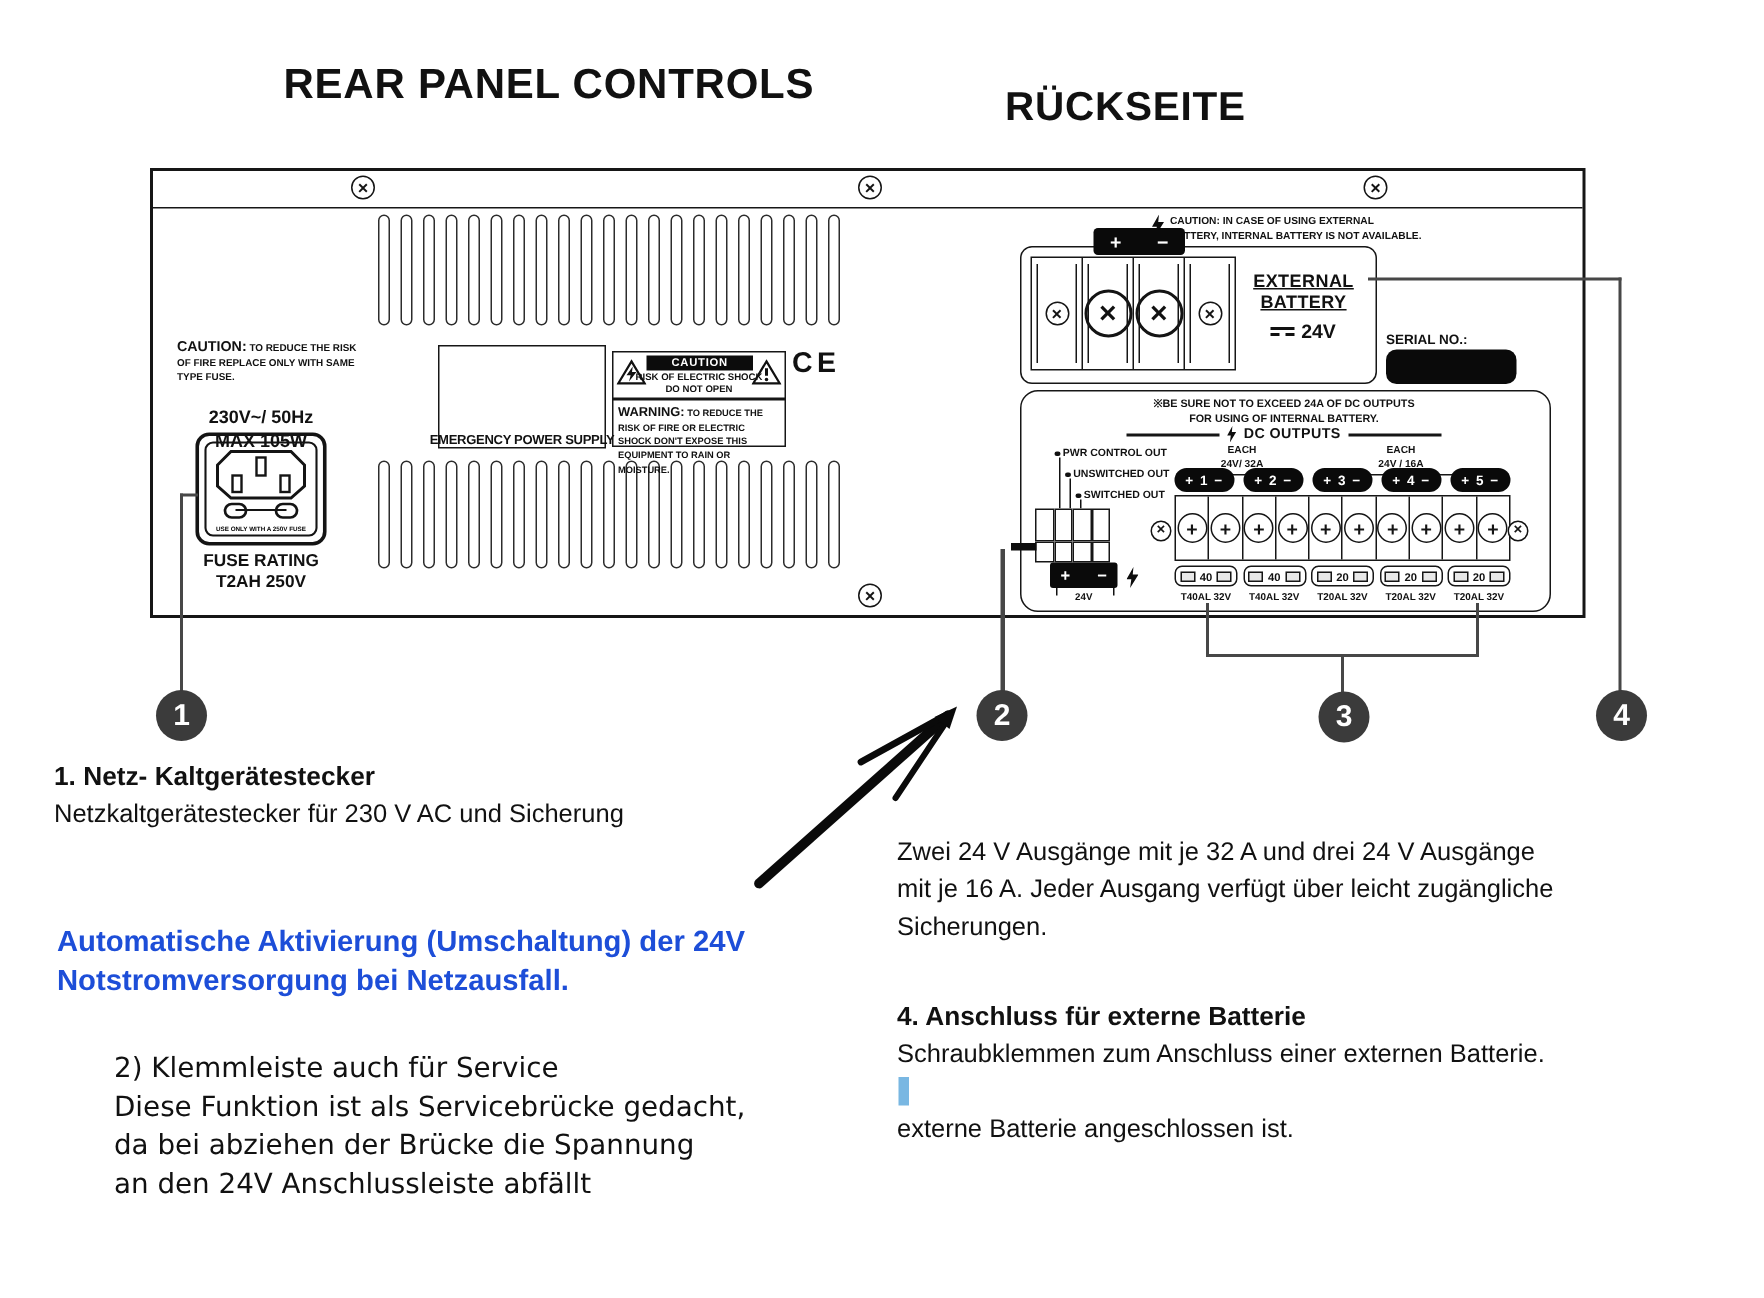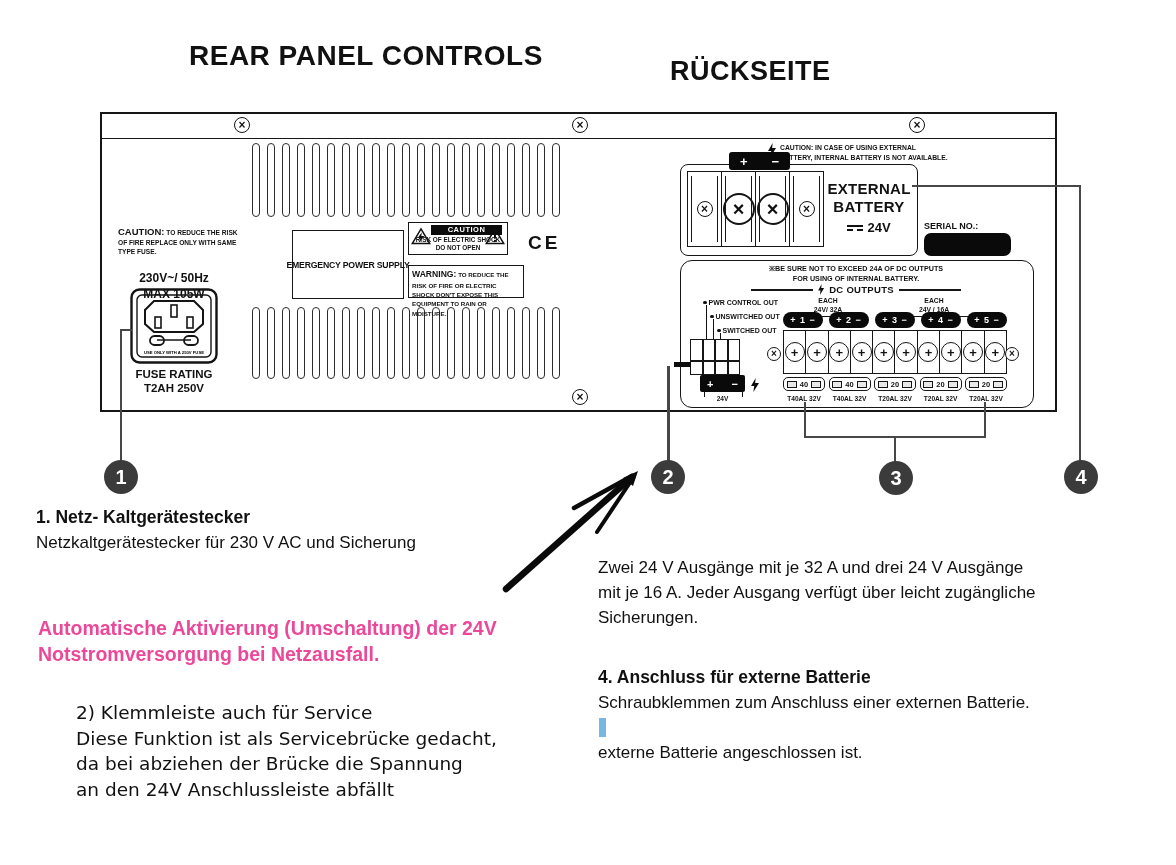--- a/index.html
+++ b/index.html
@@ -22,22 +22,22 @@
   .screw-plus::before{content:"+";}
   .vents{display:flex;gap:7px;}
   .vent{width:8px;border:1.3px solid #2c2c2c;border-radius:5px;box-sizing:border-box;background:#fff;}
   
   .fuse-caution{left:16px;top:112px;width:126px;font-size:6.6px;font-weight:bold;line-height:1.35;}
   .fuse-caution b{font-size:9.5px;}
   .volt{left:26px;top:156px;width:92px;text-align:center;font-size:12px;font-weight:bold;line-height:1.35;}
   .fuse-rating{left:26px;top:254px;width:92px;text-align:center;font-size:11.5px;font-weight:bold;line-height:1.2;}
   
   .em-box{left:190px;top:116px;width:110px;height:67px;border:1.6px solid #161616;display:flex;
-          align-items:center;justify-content:center;font-size:8.7px;font-weight:bold;letter-spacing:-.2px;white-space:nowrap;}
-  .shock-box{left:306px;top:108px;width:100px;height:33px;border:1.6px solid #161616;box-sizing:border-box;padding-left:44px;}
+          align-items:flex-end;justify-content:center;font-size:8.7px;font-weight:bold;letter-spacing:-.2px;white-space:nowrap;}
+  .shock-box{left:306px;top:120px;width:116px;height:33px;border:1.6px solid #161616;box-sizing:border-box;padding-left:44px;}
   .shock-title{position:absolute;left:22px;top:2px;width:71px;height:10px;background:#0c0c0c;color:#fff;
                font-size:7.5px;font-weight:bold;text-align:center;line-height:10px;letter-spacing:.5px;}
   .shock-l1{position:absolute;left:0;right:0;top:13px;text-align:center;font-size:6.4px;font-weight:bold;}
   .shock-l2{position:absolute;left:0;right:0;top:21px;text-align:center;font-size:6.4px;font-weight:bold;}
   .tri{position:absolute;top:4px;}
   .warn-box{left:306px;top:151px;width:116px;height:33px;border:1.6px solid #161616;box-sizing:border-box;
             font-size:6.2px;font-weight:bold;line-height:1.5;padding:2px 3px;}
   .warn-box b{font-size:8.6px;}
   .ce{left:426px;top:118px;font-size:19px;font-weight:bold;letter-spacing:3px;font-family:"Liberation Sans",sans-serif;}
   
@@ -52,21 +52,21 @@
            font-size:13px;font-weight:bold;}
   .bat-strip{left:585px;top:57px;width:137px;height:76px;border:1.6px solid #161616;display:flex;box-sizing:border-box;}
   .bat-cell{flex:1;border-left:1.2px solid #161616;display:flex;align-items:center;justify-content:center;position:relative;}
   .bat-cell:first-child{border-left:none;}
   .bat-cell::before,.bat-cell::after{content:"";position:absolute;top:4px;bottom:4px;width:0;border-left:1px solid #161616;}
   .bat-cell::before{left:3px;} .bat-cell::after{right:3px;}
   .screw-big{width:28px;height:28px;border:2px solid #141414;border-radius:50%;display:flex;align-items:center;
              justify-content:center;font-size:20px;font-weight:bold;}
   .screw-big::before{content:"\00d7";line-height:1;}
   .ext-text{left:719px;top:66px;width:96px;text-align:center;font-weight:bold;line-height:1.2;}
-  .ext-text .l{font-size:15px;letter-spacing:.3px;}
+  .ext-text .l{font-size:12px;letter-spacing:.3px;text-decoration:underline;}
   .ext-24{display:flex;align-items:center;justify-content:center;gap:4px;margin-top:4px;font-size:13px;}
   .dc-sym{display:inline-block;width:16px;}
   .dc-sym i{display:block;border:0;}
   .dc-sym .s{border-top:2.2px solid #111;margin-bottom:2px;}
   .dc-sym .d{border-top:2.2px dashed #111;}
   .serial-label{left:822px;top:107px;font-size:9px;font-weight:bold;}
   .serial-box{left:822px;top:119px;width:87px;height:23px;background:#0a0a0a;border-radius:7px;}
   
   .dc-box{left:578px;top:146px;width:352px;height:146px;border:1.6px solid #161616;border-radius:12px;}
   .dc-note{left:588px;top:150px;width:332px;text-align:center;font-size:7.2px;font-weight:bold;line-height:1.35;}
@@ -102,21 +102,21 @@
   .aux-24v{left:602px;top:281px;width:37px;text-align:center;font-size:6.5px;font-weight:bold;}
   .thick-link{left:572px;top:248px;width:17px;height:5px;background:#0d0d0d;}
   
   .cline{position:absolute;background:#474747;}
   .callout{position:absolute;width:34px;height:34px;border-radius:50%;background:#3b3b3b;color:#fff;
            display:flex;align-items:center;justify-content:center;font-size:20px;font-weight:bold;}
   
   .note{line-height:25px;font-size:17px;}
   .note .t{font-weight:bold;font-size:17.5px;}
   .note1{left:36px;top:505px;}
-  .red-note{left:38px;top:615px;font-size:19.5px;font-weight:bold;color:#ec4899;line-height:26px;}
+  .red-note{left:38px;top:615px;font-size:19.5px;font-weight:bold;color:#1d4ed8;line-height:26px;}
   .service-note{left:52px;top:700px;font-family:"DejaVu Sans",sans-serif;font-size:18.5px;line-height:25.5px;margin-left:24px;}
   .note3{left:598px;top:555px;}
   .note4{left:598px;top:665px;}
   .cursor{display:inline-block;width:7px;height:19px;background:#79b7e2;vertical-align:-4px;margin-left:1px;}
   svg.overlay{position:absolute;left:0;top:0;pointer-events:none;}
   .inlet-note{font-size:4.2px;font-weight:bold;}
 </style>
 </head>
 <body>
 

